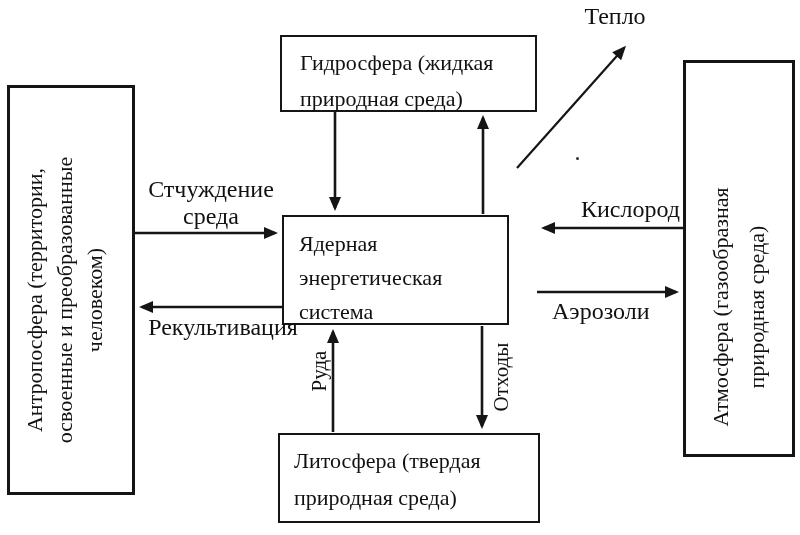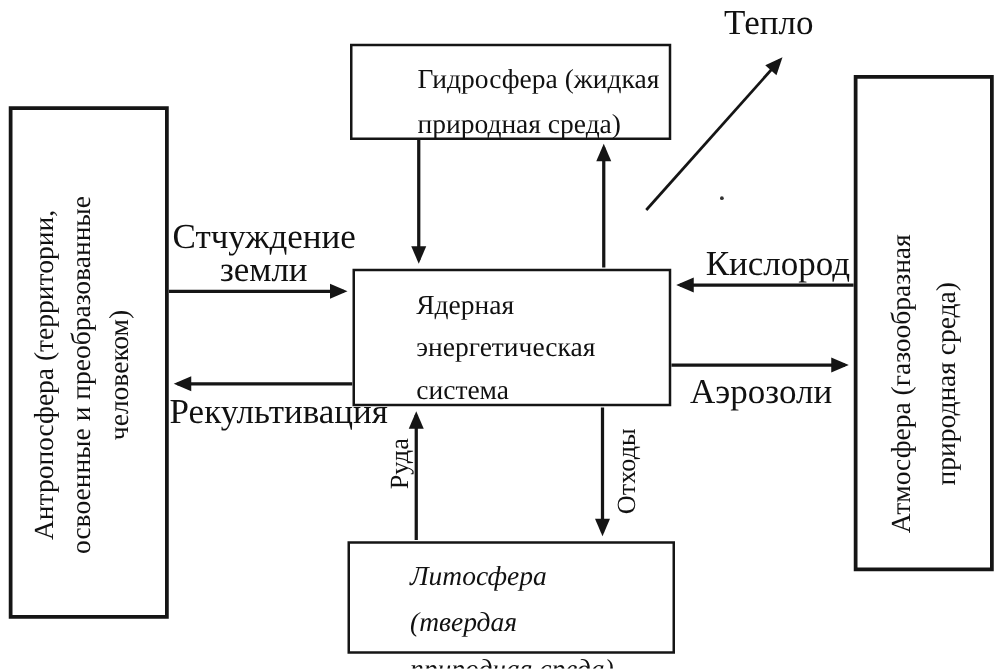--- a/index.html
+++ b/index.html
@@ -31,25 +31,24 @@
   }
   .node {
     position: absolute;
     box-sizing: border-box;
     border: 2px solid #151515;
     background: #ffffff;
     font-size: 22px;
   }
   .node-label {
     white-space: pre-line;
-    margin-left: 34px;
   }
   .node-hydro   { left: 280px; top: 35px;  width: 257px; height: 77px;  padding: 8px 0 0 18px;  line-height: 36px; }
-  .node-nuclear { left: 282px; top: 215px; width: 255px; height: 110px; padding: 10px 0 0 15px; line-height: 34px; }
-  .node-litho   { left: 278px; top: 433px; width: 262px; height: 90px;  padding: 7px 12px 0 14px;  line-height: 37px; font-style: italic; }
+  .node-nuclear { left: 282px; top: 215px; width: 227px; height: 110px; padding: 10px 0 0 15px; line-height: 34px; }
+  .node-litho   { left: 278px; top: 433px; width: 262px; height: 90px;  padding: 7px 12px 0 14px;  line-height: 37px; }
   .node-anthro  { left: 7px;   top: 85px;  width: 128px; height: 410px; border-width: 3px; }
   .node-atmo    { left: 683px; top: 60px;  width: 112px; height: 397px; border-width: 3px; }
   .vlabel {
     position: absolute;
     transform: rotate(-90deg);
     text-align: center;
     white-space: pre-line;
     font-size: 22px;
   }
   .vlabel-anthro {
@@ -58,21 +57,21 @@
     line-height: 30px;
   }
   .vlabel-atmo {
     left: 545px; top: 270px;
     width: 390px; height: 74px;
     line-height: 36px;
   }
   .flow-label {
     position: absolute;
     white-space: pre-line;
-    font-size: 28px;
+    font-size: 24px;
   }
   .fl-heat     { left: 570px; top: 3px;   width: 90px;  text-align: center; }
   .fl-land     { left: 138px; top: 176px; width: 146px; text-align: center; line-height: 27px; }
   .fl-recult   { left: 133px; top: 314px; width: 180px; text-align: center; }
   .fl-oxygen   { left: 548px; top: 196px; width: 132px; text-align: right; }
   .fl-aerosol  { left: 552px; top: 298px; width: 120px; text-align: left; }
   .fl-ore {
     left: 264px; top: 358px;
     width: 110px; height: 26px; line-height: 26px;
     text-align: center;
@@ -138,21 +137,21 @@
 освоенные и преобразованные
 человеком)</div>
 
   <div class="node node-atmo"></div>
   <div class="vlabel vlabel-atmo">Атмосфера (газообразная
 природная среда)</div>
 
   <div class="flow-label fl-heat">Тепло</div>
 
   <div class="flow-label fl-land">Стчуждение
-земли</div>
+среда</div>
 
   <div class="flow-label fl-recult">Рекультивация</div>
 
   <div class="flow-label fl-oxygen">Кислород</div>
 
   <div class="flow-label fl-aerosol">Аэрозоли</div>
 
   <div class="flow-label fl-ore">Руда</div>
 
   <div class="flow-label fl-waste">Отходы</div>

